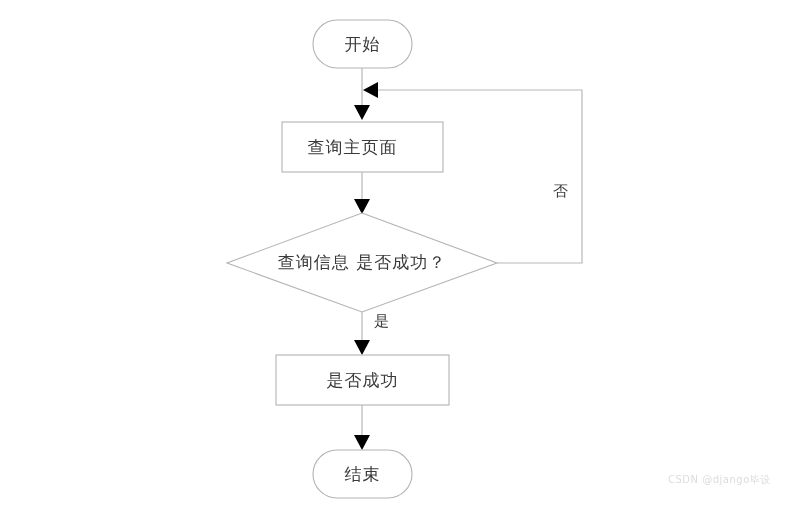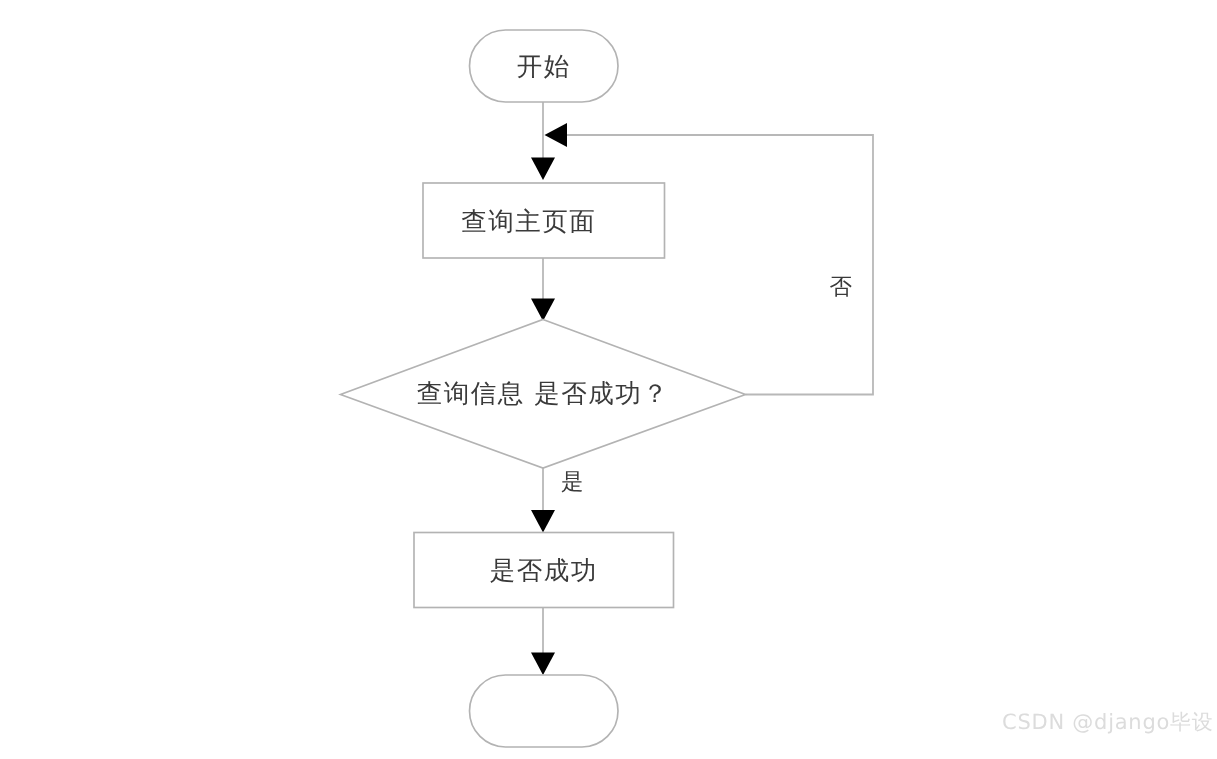--- a/index.html
+++ b/index.html
@@ -48,21 +48,21 @@
   }
   .edge-label {
     position: absolute;
     color: #3a3a3a;
     font-size: 15px;
     white-space: nowrap;
   }
   .watermark {
     position: absolute;
     color: #dcdcdc;
-    font-size: 14px;
+    font-size: 10px;
     letter-spacing: 0.5px;
     white-space: nowrap;
   }
 </style>
 </head>
 <body>
 
 <div id="canvas">
 
   <svg class="flow" viewBox="0 0 811 506">
@@ -95,20 +95,21 @@
   </svg>
 
   <div class="node-label" style="left:313px; top:20px; width:99px; height:48px;">开始</div>
 
   <div class="node-label" style="left:282px; top:122px; width:141px; height:50px;">查询主页面</div>
 
   <div class="node-label" style="left:227px; top:213px; width:270px; height:99px;text-align:right;">查询信息 是否成功？</div>
 
   <div class="node-label" style="left:276px; top:355px; width:173px; height:50px;">是否成功</div>
 
+  <div class="node-label" style="left:313px; top:450px; width:99px; height:48px;">结束</div>
 
   <div class="edge-label" style="left:374px; top:312px;">是</div>
 
   <div class="edge-label" style="left:553px; top:182px;">否</div>
 
   <div class="watermark" style="left:668px; top:473px;">CSDN @django毕设</div>
 
 </div>
 
 </body></html>

